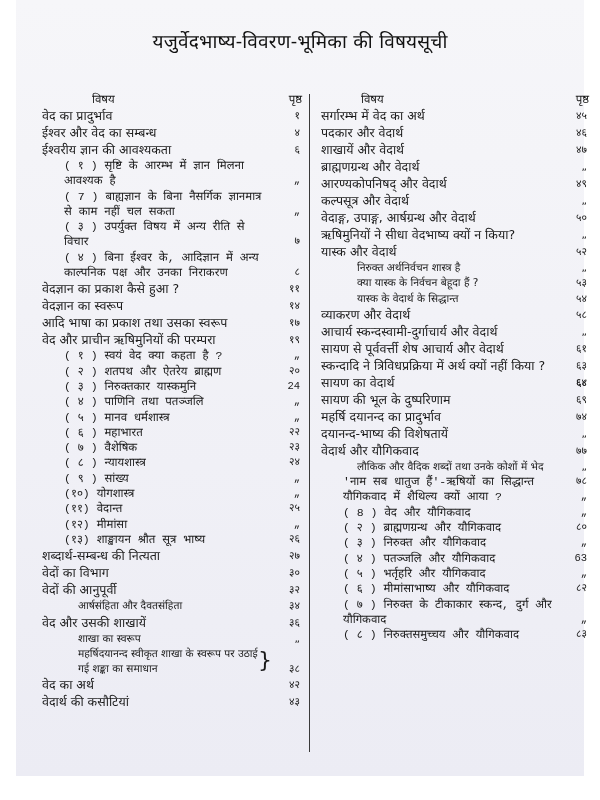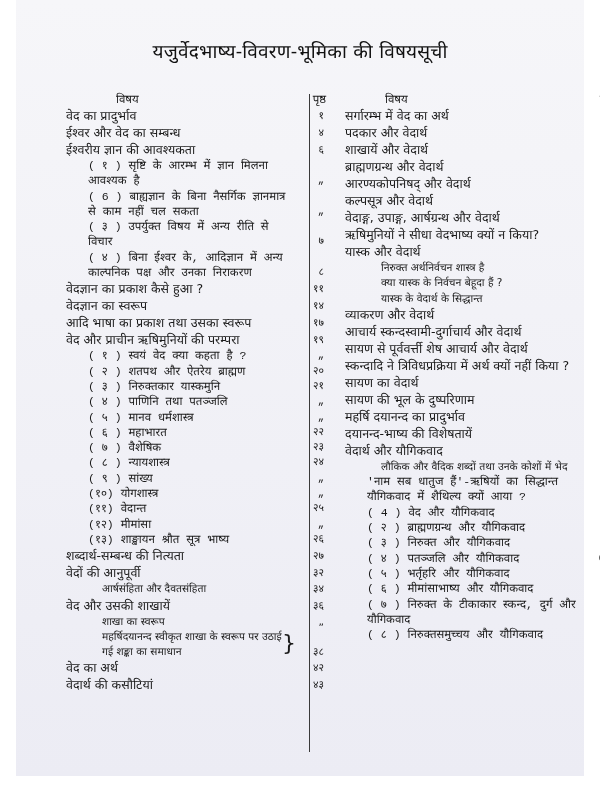--- a/index.html
+++ b/index.html
@@ -5,24 +5,24 @@
   html, body { margin:0; padding:0; }
   body {
     width:600px; height:800px; background:#ffffff; position:relative; overflow:hidden;
     font-family:"DejaVu Sans", sans-serif; color:#1a1a1a;
   }
   .page {
     position:absolute; left:16px; top:0; width:568px; height:776px;
     background:linear-gradient(180deg,#f6f6f9 0%,#f0f0f6 60%,#ececf4 100%);
   }
   .title {
-    position:absolute; left:0; right:0; top:38px; text-align:center;
+    position:absolute; left:0; right:0; top:28px; text-align:center;
     font-family:"DejaVu Serif", serif; font-size:19px; letter-spacing:0.2px; color:#111;
   }
-  .col { position:absolute; top:91px;margin-left:24px; }
+  .col { position:absolute; top:91px; }
   .col.left { left:26px; width:260px; }
   .col.right { left:305px; width:268px; }
   .divider {
     position:absolute; left:293px; top:94px; width:1px; height:658px; background:#3a3a3a;
   }
   .hdr { position:relative; height:16px; font-size:11.5px; }
   .hdr .subj { position:absolute; left:50px; }
   .col.right .hdr .subj { left:40px; }
   .hdr .pg { position:absolute; right:0;text-align:right; }
   .row { position:relative; font-size:11.5px; line-height:15.3px; padding-right:34px; }
@@ -41,41 +41,42 @@
   <div class="col left">
     <div class="hdr">
       <span class="subj">विषय</span>
       <span class="pg">पृष्ठ</span>
     </div>
     <div id="left-rows">
         <div class="row l0"><span>वेद का प्रादुर्भाव</span><span class="pg">१</span></div>
         <div class="row l0"><span>ईश्वर और वेद का सम्बन्ध</span><span class="pg">४</span></div>
         <div class="row l0"><span>ईश्वरीय ज्ञान की आवश्यकता</span><span class="pg">६</span></div>
         <div class="row l1"><span>( १ ) सृष्टि के आरम्भ में ज्ञान मिलना आवश्यक है</span><span class="pg">„</span></div>
-        <div class="row l1"><span>( 6 ) बाह्यज्ञान के बिना नैसर्गिक ज्ञानमात्र से काम नहीं चल सकता</span><span class="pg">„</span></div>
+        <div class="row l1"><span>( 7 ) बाह्यज्ञान के बिना नैसर्गिक ज्ञानमात्र से काम नहीं चल सकता</span><span class="pg">„</span></div>
         <div class="row l1"><span>( ३ ) उपर्युक्त विषय में अन्य रीति से विचार</span><span class="pg">७</span></div>
         <div class="row l1"><span>( ४ ) बिना ईश्वर के, आदिज्ञान में अन्य काल्पनिक पक्ष और उनका निराकरण</span><span class="pg">८</span></div>
         <div class="row l0"><span>वेदज्ञान का प्रकाश कैसे हुआ ?</span><span class="pg">११</span></div>
         <div class="row l0"><span>वेदज्ञान का स्वरूप</span><span class="pg">१४</span></div>
         <div class="row l0"><span>आदि भाषा का प्रकाश तथा उसका स्वरूप</span><span class="pg">१७</span></div>
         <div class="row l0"><span>वेद और प्राचीन ऋषिमुनियों की परम्परा</span><span class="pg">१९</span></div>
         <div class="row l1"><span>( १ ) स्वयं वेद क्या कहता है ?</span><span class="pg">„</span></div>
         <div class="row l1"><span>( २ ) शतपथ और ऐतरेय ब्राह्मण</span><span class="pg">२०</span></div>
-        <div class="row l1"><span>( ३ ) निरुक्तकार यास्कमुनि</span><span class="pg">२१</span></div>
+        <div class="row l1"><span>( ३ ) निरुक्तकार यास्कमुनि</span><span class="pg">24</span></div>
         <div class="row l1"><span>( ४ ) पाणिनि तथा पतञ्जलि</span><span class="pg">„</span></div>
         <div class="row l1"><span>( ५ ) मानव धर्मशास्त्र</span><span class="pg">„</span></div>
         <div class="row l1"><span>( ६ ) महाभारत</span><span class="pg">२२</span></div>
         <div class="row l1"><span>( ७ ) वैशेषिक</span><span class="pg">२३</span></div>
         <div class="row l1"><span>( ८ ) न्यायशास्त्र</span><span class="pg">२४</span></div>
         <div class="row l1"><span>( ९ ) सांख्य</span><span class="pg">„</span></div>
         <div class="row l1"><span>(१०) योगशास्त्र</span><span class="pg">„</span></div>
         <div class="row l1"><span>(११) वेदान्त</span><span class="pg">२५</span></div>
         <div class="row l1"><span>(१२) मीमांसा</span><span class="pg">„</span></div>
         <div class="row l1"><span>(१३) शाङ्खायन श्रौत सूत्र भाष्य</span><span class="pg">२६</span></div>
         <div class="row l0"><span>शब्दार्थ-सम्बन्ध की नित्यता</span><span class="pg">२७</span></div>
+        <div class="row l0"><span>वेदों का विभाग</span><span class="pg">३०</span></div>
         <div class="row l0"><span>वेदों की आनुपूर्वी</span><span class="pg">३२</span></div>
         <div class="row l2"><span>आर्षसंहिता और दैवतसंहिता</span><span class="pg">३४</span></div>
         <div class="row l0"><span>वेद और उसकी शाखायें</span><span class="pg">३६</span></div>
         <div class="row l2"><span>शाखा का स्वरूप</span><span class="pg">„</span></div>
         <div class="row l2"><span>महर्षिदयानन्द स्वीकृत शाखा के स्वरूप पर उठाई गई शङ्का का समाधान</span><span class="brace">}</span><span class="pg">३८</span></div>
         <div class="row l0"><span>वेद का अर्थ</span><span class="pg">४२</span></div>
         <div class="row l0"><span>वेदार्थ की कसौटियां</span><span class="pg">४३</span></div>
       </div>
   </div>
 
@@ -105,21 +106,21 @@
         <div class="row l0"><span>स्कन्दादि ने त्रिविधप्रक्रिया में अर्थ क्यों नहीं किया ?</span><span class="pg">६३</span></div>
         <div class="row l0"><span>सायण का वेदार्थ</span><span class="pg">६४</span></div>
         <div class="row l0"><span class="pg">६८</span></div>
         <div class="row l0"><span>सायण की भूल के दुष्परिणाम</span><span class="pg">६९</span></div>
         <div class="row l0"><span>महर्षि दयानन्द का प्रादुर्भाव</span><span class="pg">७४</span></div>
         <div class="row l0"><span>दयानन्द-भाष्य की विशेषतायें</span><span class="pg">„</span></div>
         <div class="row l0"><span>वेदार्थ और यौगिकवाद</span><span class="pg">७७</span></div>
         <div class="row l2"><span>लौकिक और वैदिक शब्दों तथा उनके कोशों में भेद</span><span class="pg">„</span></div>
         <div class="row l1"><span>'नाम सब धातुज हैं'-ऋषियों का सिद्धान्त</span><span class="pg">७८</span></div>
         <div class="row l1"><span>यौगिकवाद में शैथिल्य क्यों आया ?</span><span class="pg">„</span></div>
-        <div class="row l1"><span>( 4 ) वेद और यौगिकवाद</span><span class="pg">„</span></div>
+        <div class="row l1"><span>( 8 ) वेद और यौगिकवाद</span><span class="pg">„</span></div>
         <div class="row l1"><span>( २ ) ब्राह्मणग्रन्थ और यौगिकवाद</span><span class="pg">८०</span></div>
         <div class="row l1"><span>( ३ ) निरुक्त और यौगिकवाद</span><span class="pg">„</span></div>
         <div class="row l1"><span>( ४ ) पतञ्जलि और यौगिकवाद</span><span class="pg">63</span></div>
         <div class="row l1"><span>( ५ ) भर्तृहरि और यौगिकवाद</span><span class="pg">„</span></div>
         <div class="row l1"><span>( ६ ) मीमांसाभाष्य और यौगिकवाद</span><span class="pg">८२</span></div>
         <div class="row l1"><span>( ७ ) निरुक्त के टीकाकार स्कन्द, दुर्ग और यौगिकवाद</span><span class="pg">„</span></div>
         <div class="row l1"><span>( ८ ) निरुक्तसमुच्चय और यौगिकवाद</span><span class="pg">८३</span></div>
       </div>
   </div>
 </div>

